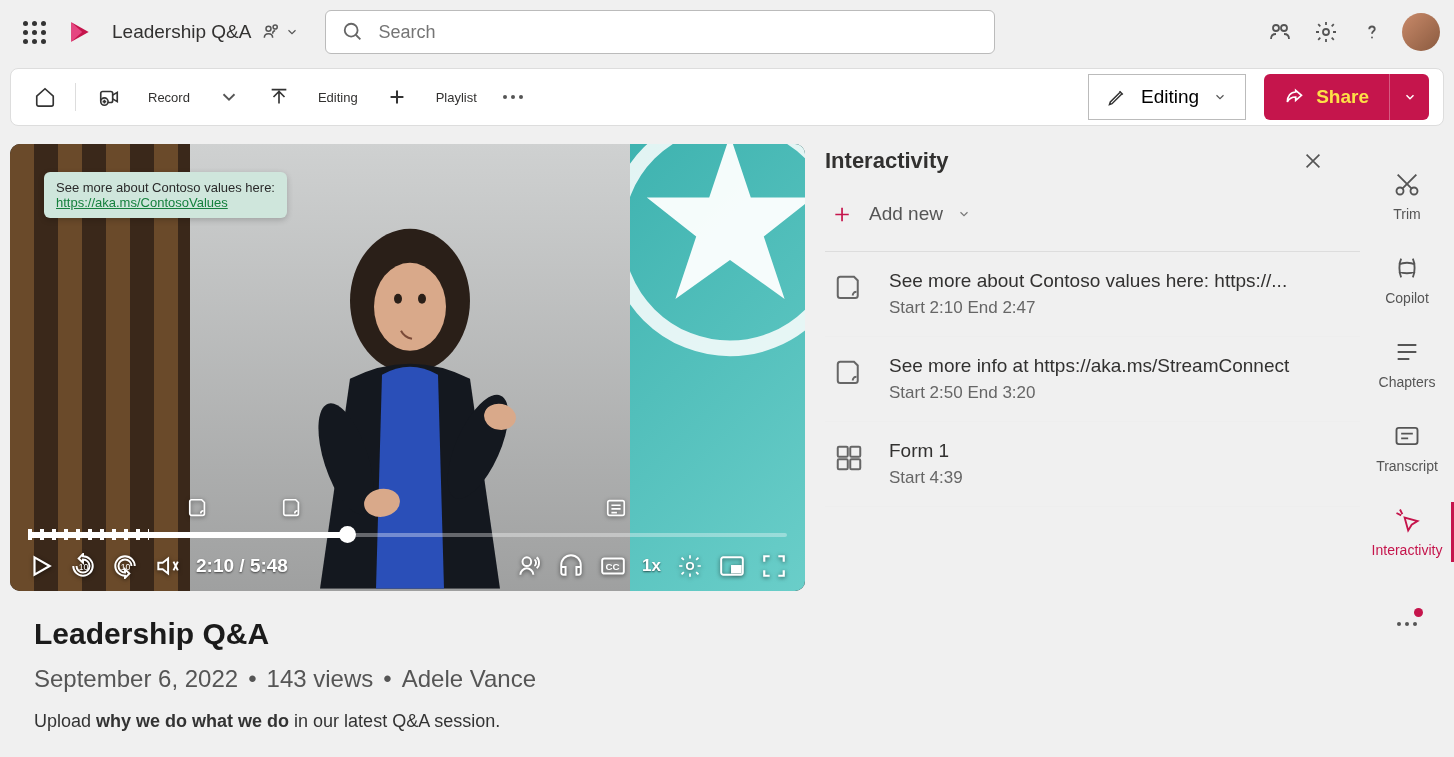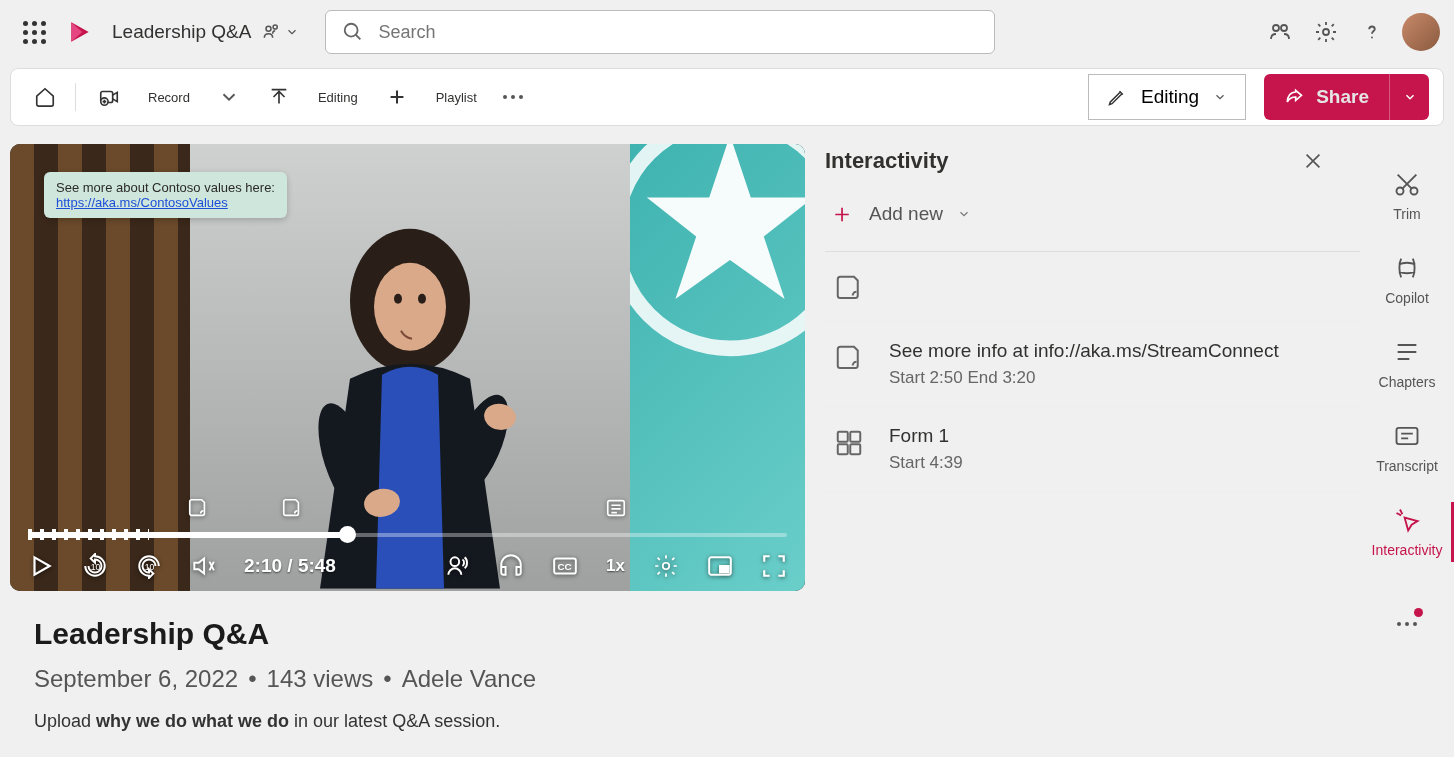--- a/index.html
+++ b/index.html
@@ -24,48 +24,48 @@
 
 .toolbar { margin:4px 10px; height:58px; background:#fff; border:1px solid #ddd; border-radius:8px; display:flex; align-items:center; padding:0 14px; gap:4px; }
 .tb-btn { height:40px; padding:0 12px; display:flex; align-items:center; gap:28px; font-size:13px; color:#323130; cursor:pointer; border-radius:4px; }
 .tb-sep { width:1px; height:28px; background:#ddd; margin:0 6px; }
 .tb-icon { width:40px; display:flex; justify-content:center; align-items:center; cursor:pointer; }
 .tb-icon svg, .tb-btn svg { width:22px; height:22px; }
 .more-dots { display:flex; gap:4px; }
 .more-dots span{ width:4px; height:4px; border-radius:50%; background:#555; }
 .editing-btn { margin-left:auto; border:1px solid #bbb; border-radius:0; height:46px; padding:0 18px; display:flex; align-items:center; gap:14px; cursor:pointer; font-size:19px; }
 .share-grp { margin-left:14px; display:flex; height:46px; }
-.share-btn { background:#c5154c; color:#e5e5e5; border-radius:6px 0 0 6px; padding:0 20px; display:flex; align-items:center; gap:12px; font-size:19px; font-weight:600; cursor:pointer; }
+.share-btn { background:#c5154c; color:#fde047; border-radius:6px 0 0 6px; padding:0 20px; display:flex; align-items:center; gap:12px; font-size:19px; font-weight:600; cursor:pointer; }
 .share-caret { background:#c5154c; color:#fff; border-radius:0 6px 6px 0; width:40px; display:flex; align-items:center; justify-content:center; border-left:1px solid rgba(255,255,255,.3); cursor:pointer; }
 
 
 .main { display:flex; position:absolute; top:130px; left:0; right:0; bottom:0; }
 .left-col { flex:0 0 805px; padding:14px 0 0 10px; }
 .video { position:relative; width:795px; height:447px; border-radius:10px; overflow:hidden; background:#111; }
 .vid-bg { position:absolute; inset:0; display:flex; }
 .vid-left { flex:0 0 180px; background:repeating-linear-gradient(90deg,#6a4a2a 0 24px,#3a281a 24px 48px); }
 .vid-mid { flex:1; background:linear-gradient(#cfd1d1,#9fa0a0); position:relative; }
 .vid-right { flex:0 0 175px; background:linear-gradient(135deg,#3fb3b0,#6acec9); position:relative; overflow:hidden; }
 .star-shape { position:absolute; top:-40px; left:-30px; width:260px; height:260px; }
 
 
 .presenter { position:absolute; left:50%; top:52%; transform:translate(-50%,-44%); }
 
 .popup { position:absolute; top:28px; left:34px; background:#cfe6dc; border-radius:6px; padding:8px 12px; font-size:13px; color:#2a2a2a; box-shadow:0 2px 6px rgba(0,0,0,.2); }
-.popup a { color:#1d4ed8; text-decoration:underline; font-size:13px;text-align:center; }
+.popup a { color:#15803d; text-decoration:underline; font-size:13px;text-align:center; }
 
 .vid-ctrls { position:absolute; left:0; right:0; bottom:0; padding:10px 18px 12px 18px; }
 .timeline { position:relative; height:18px; margin-bottom:10px; }
 .timeline-track { position:absolute; top:8px; left:0; right:0; height:4px; background:rgba(255,255,255,.35); border-radius:2px; }
 .timeline-dashes { position:absolute; top:4px; left:0; width:16%; height:11px; background:repeating-linear-gradient(90deg,#fff 0 4px,transparent 4px 12px); }
 .timeline-prog { position:absolute; top:7px; left:0; width:42%; height:6px; background:#fff; border-radius:3px; }
 .timeline-thumb { position:absolute; top:1px; left:41%; width:17px; height:17px; border-radius:50%; background:#fff; }
 .timeline-marker { position:absolute; top:4px; width:24px; height:22px; color:rgba(255,255,255,.9); cursor:pointer; }
 .timeline-marker svg{ width:22px; height:22px; filter:drop-shadow(0 1px 2px rgba(0,0,0,.5)); }
-.ctrl-row { display:flex; align-items:center; gap:28px; color:#fff; }
+.ctrl-row { display:flex; align-items:center; gap:16px; color:#fff; }
 .ctrl-row .time { font-size:19px; font-weight:600; text-shadow:0 1px 2px rgba(0,0,0,.6);}
 .ctrl-ic { width:26px; height:26px; cursor:pointer; color:#fff; }
 .ctrl-ic svg{ width:100%; height:100%; filter:drop-shadow(0 1px 2px rgba(0,0,0,.6)); }
 .ctrl-gap { flex:1; }
 .speed { font-size:17px; font-weight:600; text-shadow:0 1px 2px rgba(0,0,0,.6);}
 
 
 .info { padding:26px 0 0 24px; }
 .vtitle { font-size:30px; font-weight:700; color:#1b1b1b; margin-bottom:14px; }
 .meta { font-size:24px; color:#555; margin-bottom:18px; }
@@ -384,31 +384,33 @@
       </div>
       <div class="list" id="inter-list">
           <div class="row">
             <div class="row-ic">
               <svg viewBox="0 0 24 24" fill="none" stroke="currentColor" stroke-width="1.6">
                 <path d="M5 3h11l3 3v12a2 2 0 01-2 2H5a2 2 0 01-2-2V5a2 2 0 012-2z"></path>
                 <path d="M15 18s0-3 3-3"></path>
               </svg>
             </div>
             <div class="row-txt">
+              <div class="row-title">See more about Contoso values here: https://...</div>
+              <div class="row-meta">Start 2:10 End 2:47</div>
             </div>
           </div>
           <div class="row">
             <div class="row-ic">
               <svg viewBox="0 0 24 24" fill="none" stroke="currentColor" stroke-width="1.6">
                 <path d="M5 3h11l3 3v12a2 2 0 01-2 2H5a2 2 0 01-2-2V5a2 2 0 012-2z"></path>
                 <path d="M15 18s0-3 3-3"></path>
               </svg>
             </div>
             <div class="row-txt">
-              <div class="row-title">See more info at info://aka.ms/StreamConnect</div>
+              <div class="row-title">See more info at https://aka.ms/StreamConnect</div>
               <div class="row-meta">Start 2:50 End 3:20</div>
             </div>
           </div>
           <div class="row">
             <div class="row-ic">
               <svg viewBox="0 0 24 24" fill="none" stroke="currentColor" stroke-width="1.6">
                 <rect x="3" y="3" width="8" height="8" rx="1"></rect>
                 <rect x="13" y="3" width="8" height="8" rx="1"></rect>
                 <rect x="3" y="13" width="8" height="8" rx="1"></rect>
                 <rect x="13" y="13" width="8" height="8" rx="1"></rect>

